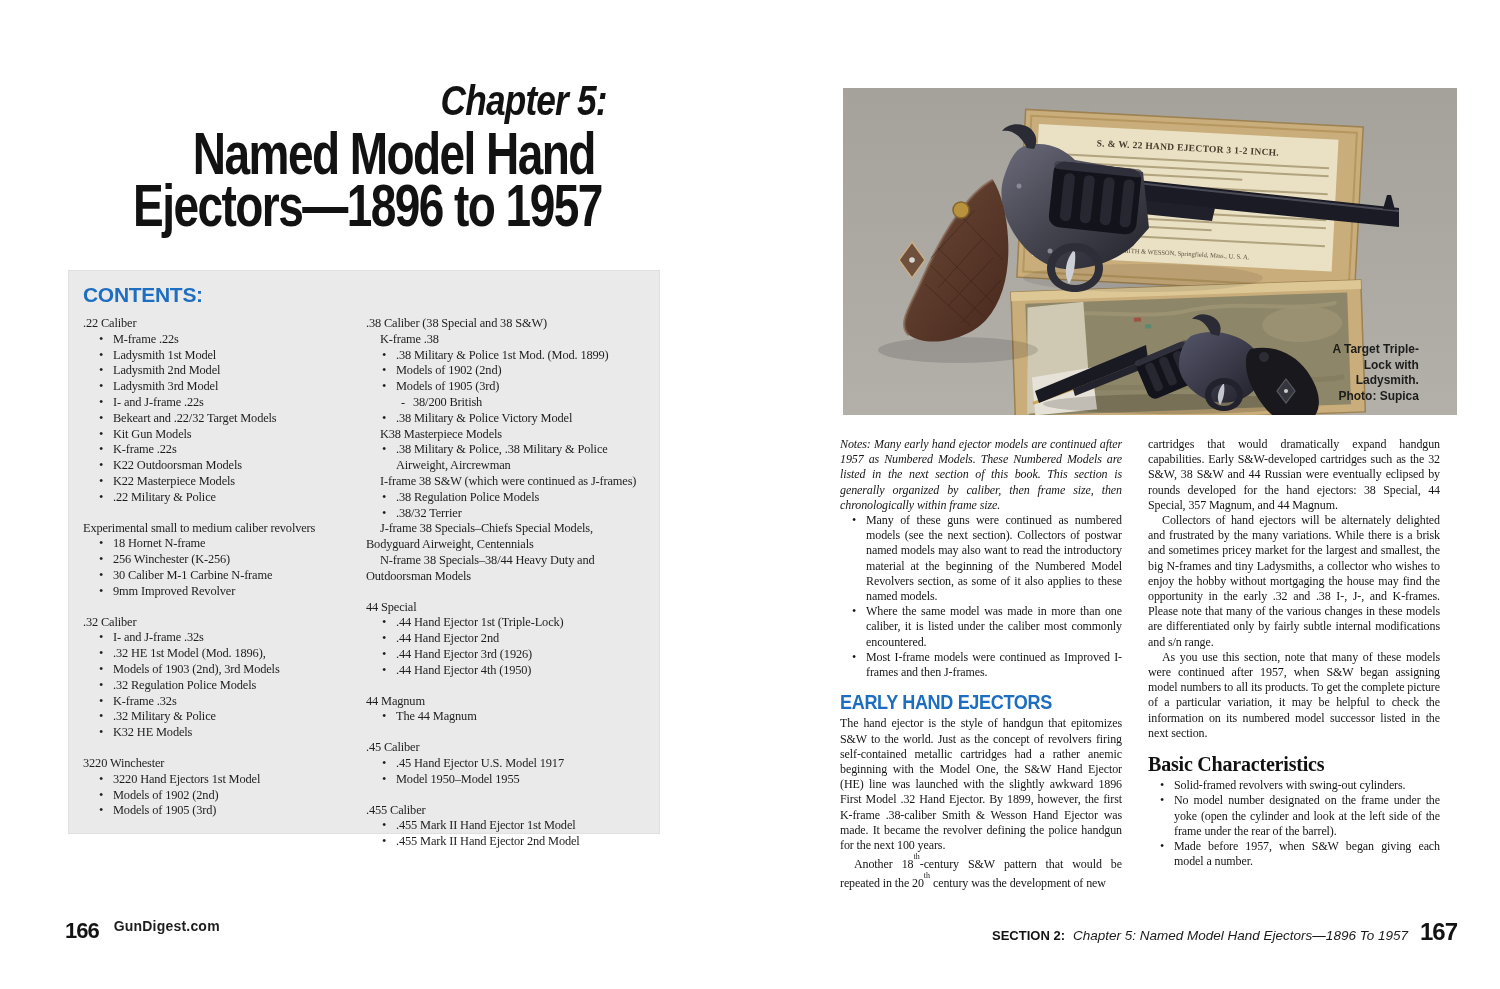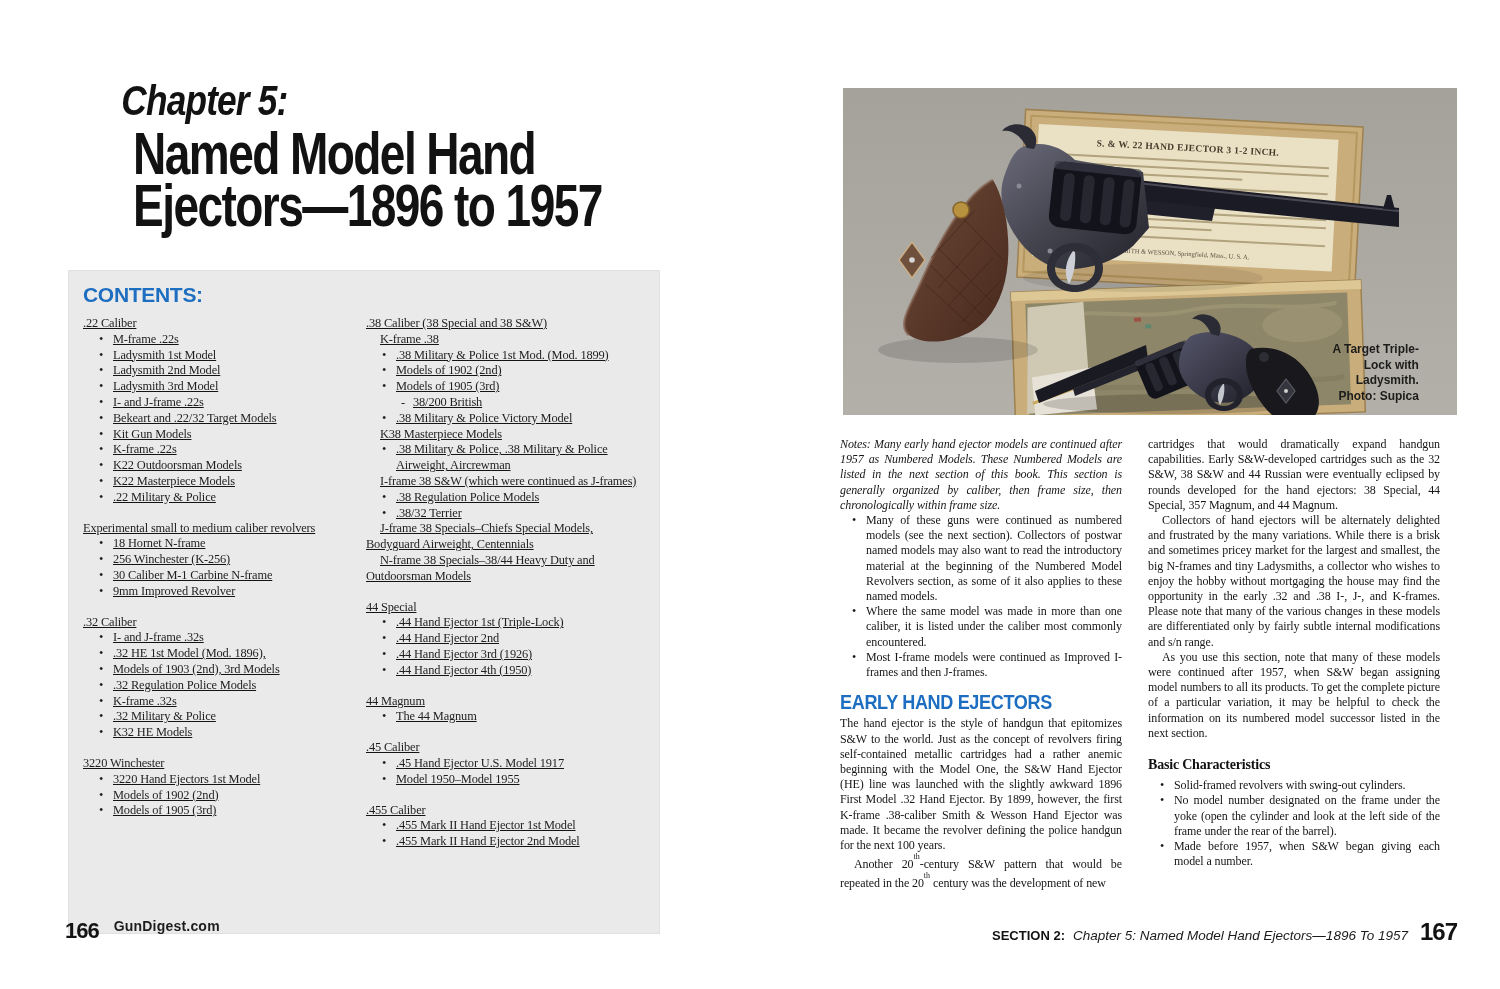--- a/index.html
+++ b/index.html
@@ -2,41 +2,41 @@
 <html><head>
 <meta charset="utf-8">
 <style>
   html,body{margin:0;padding:0;}
   body{
     width:1500px;height:989px;position:relative;background:#ffffff;
     font-family:"Liberation Serif", serif;color:#141414;overflow:hidden;
     -webkit-font-smoothing:antialiased;
   }
   
-  .chapter-head{position:absolute;left:68px;top:78px;width:592px;text-align:left;color:#121212;}
+  .chapter-head{position:absolute;left:68px;top:78px;width:592px;text-align:right;color:#121212;}
   .kicker{
     font-family:"Liberation Sans",sans-serif;font-weight:bold;font-style:italic;
     font-size:43px;line-height:1.06;transform:scaleX(.82);transform-origin:50% 50%;
     letter-spacing:-1px;
   }
   .title-line{
     display:block;font-family:"Liberation Sans",sans-serif;font-weight:bold;
     font-size:59px;line-height:52px;transform:scaleX(.78);transform-origin:50% 50%;
     letter-spacing:-2px;white-space:nowrap;
   }
   
   .contents-box{
-    position:absolute;left:68px;top:270px;width:592px;height:664px;background:#eaeaea;
+    position:absolute;left:68px;top:270px;width:592px;height:564px;background:#eaeaea;
     box-sizing:border-box;padding:12px 14px;border:1px solid #e0e0e0;
   }
   .contents-heading{
     margin:0 0 9px 0;font-family:"Liberation Sans",sans-serif;font-weight:bold;
     font-size:21px;letter-spacing:-.3px;color:#1d6ec1;
   }
-  .toc-cols{display:flex;gap:8px;text-decoration:underline;}
+  .toc-cols{display:flex;gap:8px;}
   .toc-col{width:275px;font-size:12.4px;line-height:15.8px;letter-spacing:-.15px;color:#1e1e1e;}
   .toc-group{margin-bottom:15px;}
   .toc-group:last-child{margin-bottom:0;}
   .toc-head{}
   .toc-item{}
   .toc-bullet{position:relative;padding-left:30px;}
   .toc-bullet::before{content:"\2022";position:absolute;left:16px;top:0;}
   .toc-sub{text-indent:14px;}
   .toc-dash{position:relative;padding-left:47px;}
   .toc-dash::before{content:"-";position:absolute;left:35px;top:0;}
@@ -58,21 +58,21 @@
   .ab{position:relative;padding-left:26px;}
   .ab::before{content:"\2022";position:absolute;left:12px;top:0;}
   .section-heading{
     margin:14px 0 7px 0;font-family:"Liberation Sans",sans-serif;font-weight:bold;
     font-size:21px;letter-spacing:-.4px;color:#1d6ec1;
     transform:scaleX(.86);transform-origin:0 50%;white-space:nowrap;
   }
   .para{margin:0;}
   .para-indent{text-indent:14px;}
   sup.th{font-size:8px;position:relative;top:-4px;letter-spacing:0;}
-  .subheading{margin:16px 0 6px 0;font-weight:bold;font-size:14px;letter-spacing:-.2px;color:#111;}
+  .subheading{margin:16px 0 6px 0;font-weight:bold;font-size:20px;letter-spacing:-.2px;color:#111;}
   
   .footer-left{position:absolute;left:65px;top:918px;display:flex;align-items:flex-start;gap:15px;}
   .folio{font-family:"Liberation Sans",sans-serif;font-weight:bold;font-size:22px;
          letter-spacing:-1px;color:#131313;}
   .site-name{font-family:"Liberation Sans",sans-serif;font-weight:bold;font-size:14px;
              letter-spacing:.2px;color:#1d1d1d;}
   .footer-right{position:absolute;right:43px;top:918px;display:flex;align-items:baseline;gap:8px;white-space:nowrap;}
   .section-label{font-family:"Liberation Sans",sans-serif;font-weight:bold;font-size:13px;color:#131313;}
   .running-title{font-family:"Liberation Sans",sans-serif;font-style:italic;font-size:13.5px;color:#1b1b1b;}
   .folio-right{font-size:24px;margin-left:4px;}
@@ -311,21 +311,21 @@
 
 <div class="acol acol1">
   <p class="para notes">Notes: Many early hand ejector models are continued after 1957 as Numbered Models. These Numbered Models are listed in the next section of this book. This section is generally organized by caliber, then frame size, then chronologically within frame size.</p>
   <div>
       <div class="ab">Many of these guns were continued as numbered models (see the next section). Collectors of postwar named models may also want to read the introductory material at the beginning of the Numbered Model Revolvers section, as some of it also applies to these named models.</div>
       <div class="ab">Where the same model was made in more than one caliber, it is listed under the caliber most commonly encountered.</div>
       <div class="ab">Most I-frame models were continued as Improved I-frames and then J-frames.</div>
     </div>
   <h3 class="section-heading" style="color: rgb(29, 110, 193);">EARLY HAND EJECTORS</h3>
   <p class="para">The hand ejector is the style of handgun that epitomizes S&amp;W to the world. Just as the concept of revolvers firing self-contained metallic cartridges had a rather anemic beginning with the Model One, the S&amp;W Hand Ejector (HE) line was launched with the slightly awkward 1896 First Model .32 Hand Ejector. By 1899, however, the first K-frame .38-caliber Smith &amp; Wesson Hand Ejector was made. It became the revolver defining the police handgun for the next 100 years.</p>
-  <p class="para para-indent"><span>Another 20</span><sup class="th">th</sup><span>-century S&amp;W pattern that would be repeated in the 20</span><sup class="th">th</sup><span> century was the development of new</span></p>
+  <p class="para para-indent"><span>Another 18</span><sup class="th">th</sup><span>-century S&amp;W pattern that would be repeated in the 20</span><sup class="th">th</sup><span> century was the development of new</span></p>
 </div>
 
 <div class="acol acol2">
   <p class="para">cartridges that would dramatically expand handgun capabilities. Early S&amp;W-developed cartridges such as the 32 S&amp;W, 38 S&amp;W and 44 Russian were eventually eclipsed by rounds developed for the hand ejectors: 38 Special, 44 Special, 357 Magnum, and 44 Magnum.</p>
   <p class="para para-indent">Collectors of hand ejectors will be alternately delighted and frustrated by the many variations. While there is a brisk and sometimes pricey market for the largest and smallest, the big N-frames and tiny Ladysmiths, a collector who wishes to enjoy the hobby without mortgaging the house may find the opportunity in the early .32 and .38 I-, J-, and K-frames. Please note that many of the various changes in these models are differentiated only by fairly subtle internal modifications and s/n range.</p>
   <p class="para para-indent">As you use this section, note that many of these models were continued after 1957, when S&amp;W began assigning model numbers to all its products. To get the complete picture of a particular variation, it may be helpful to check the information on its numbered model successor listed in the next section.</p>
   <h4 class="subheading">Basic Characteristics</h4>
   <div>
       <div class="ab">Solid-framed revolvers with swing-out cylinders.</div>
       <div class="ab">No model number designated on the frame under the yoke (open the cylinder and look at the left side of the frame under the rear of the barrel).</div>

